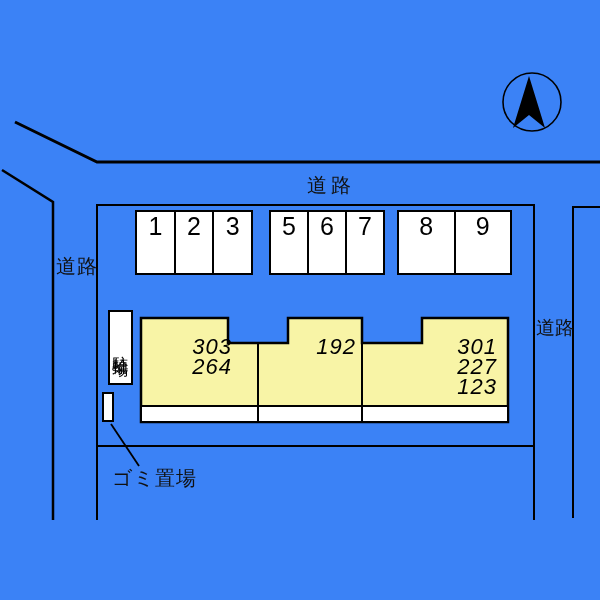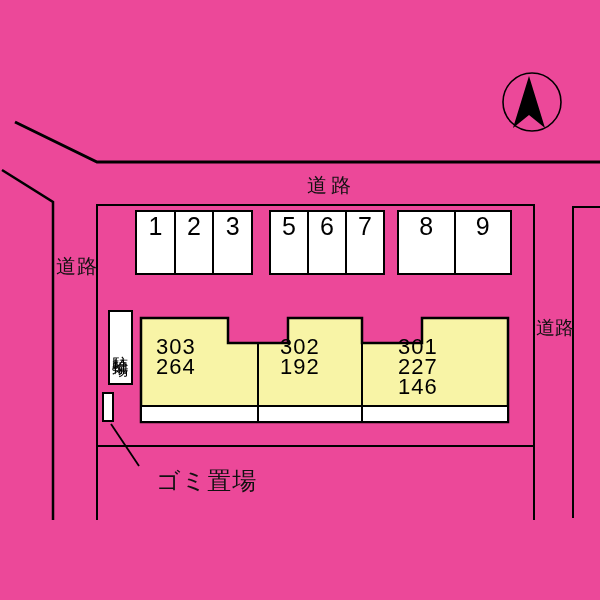--- a/index.html
+++ b/index.html
@@ -1,51 +1,51 @@
 <!DOCTYPE html>
 <html><head>
 <meta charset="utf-8">
 <style>
   html,body { margin:0; padding:0; background:#ffffff; }
   .canvas {
-    position:relative; width:600px; height:600px; background:#ec4899;
+    position:relative; width:600px; height:600px; background:#3b82f6;
     font-family:"Liberation Sans","DejaVu Sans",sans-serif; color:#000;
     overflow:hidden;
   }
   .canvas svg { position:absolute; left:0; top:0; }
   .label { position:absolute; white-space:nowrap; color:#111; }
   .road-label { font-size:20px; letter-spacing:4px; font-weight:500; }
   .pgroup {
     position:absolute; top:210px; height:65px; box-sizing:border-box;
     background:#fff; border:2px solid #000; display:flex;
   }
   .pcell {
     flex:1; border-left:2px solid #000; text-align:center;
     font-size:25px; padding-top:2px; line-height:1;
   }
   .pcell:first-child { border-left:none; }
   .rooms {
-    position:absolute; top:337px; width:76px; text-align:left;
-    font-size:22px; line-height:20px; letter-spacing:1px;
+    position:absolute; top:337px; width:76px; text-align:right;
+    font-size:22px; line-height:20px; letter-spacing:1px;font-style:italic;
   }
   .rooms span { display:block; }
   .bike-box {
     position:absolute; left:108px; top:310px; width:25px; height:75px;
     box-sizing:border-box; border:2px solid #000; background:#fff;
     display:flex; align-items:center; justify-content:center;
   }
   .bike-box span {
     writing-mode:vertical-rl; text-orientation:upright;
     font-size:16px; letter-spacing:3px; line-height:1;
   }
   .trash-box {
     position:absolute; left:102px; top:392px; width:12px; height:30px;
     box-sizing:border-box; border:2px solid #000; background:#fff;
   }
-  .trash-label { font-size:24px; letter-spacing:1px; left:112px; top:465px;margin-left:44px; }
+  .trash-label { font-size:20px; letter-spacing:1px; left:112px; top:465px; }
   .road-label-top  { left:307px; top:172px; }
   .road-label-left { left:56px;  top:253px; letter-spacing:1px; }
   .road-label-right{ left:536px; top:315px; letter-spacing:0px; font-size:19px; }
 </style>
 </head>
 <body>
 
 <div class="canvas">
 
   <svg width="600" height="600" viewBox="0 0 600 600">
@@ -91,27 +91,26 @@
   <div class="pgroup" style="left:397px; width:115px;">
     <div class="pcell">8</div>
     <div class="pcell">9</div>
   </div>
 
   <div class="rooms" style="left:156px;">
     <span>303</span>
     <span>264</span>
   </div>
   <div class="rooms" style="left:280px;">
-    <span>302</span>
     <span>192</span>
   </div>
-  <div class="rooms" style="left:398px;">
+  <div class="rooms" style="left:421px;">
     <span>301</span>
     <span>227</span>
-    <span>146</span>
+    <span>123</span>
   </div>
 
   <div class="bike-box">
     <span>駐輪場</span>
   </div>
 
   <div class="trash-box"></div>
   <div class="label trash-label">ゴミ置場</div>
 
 </div>

